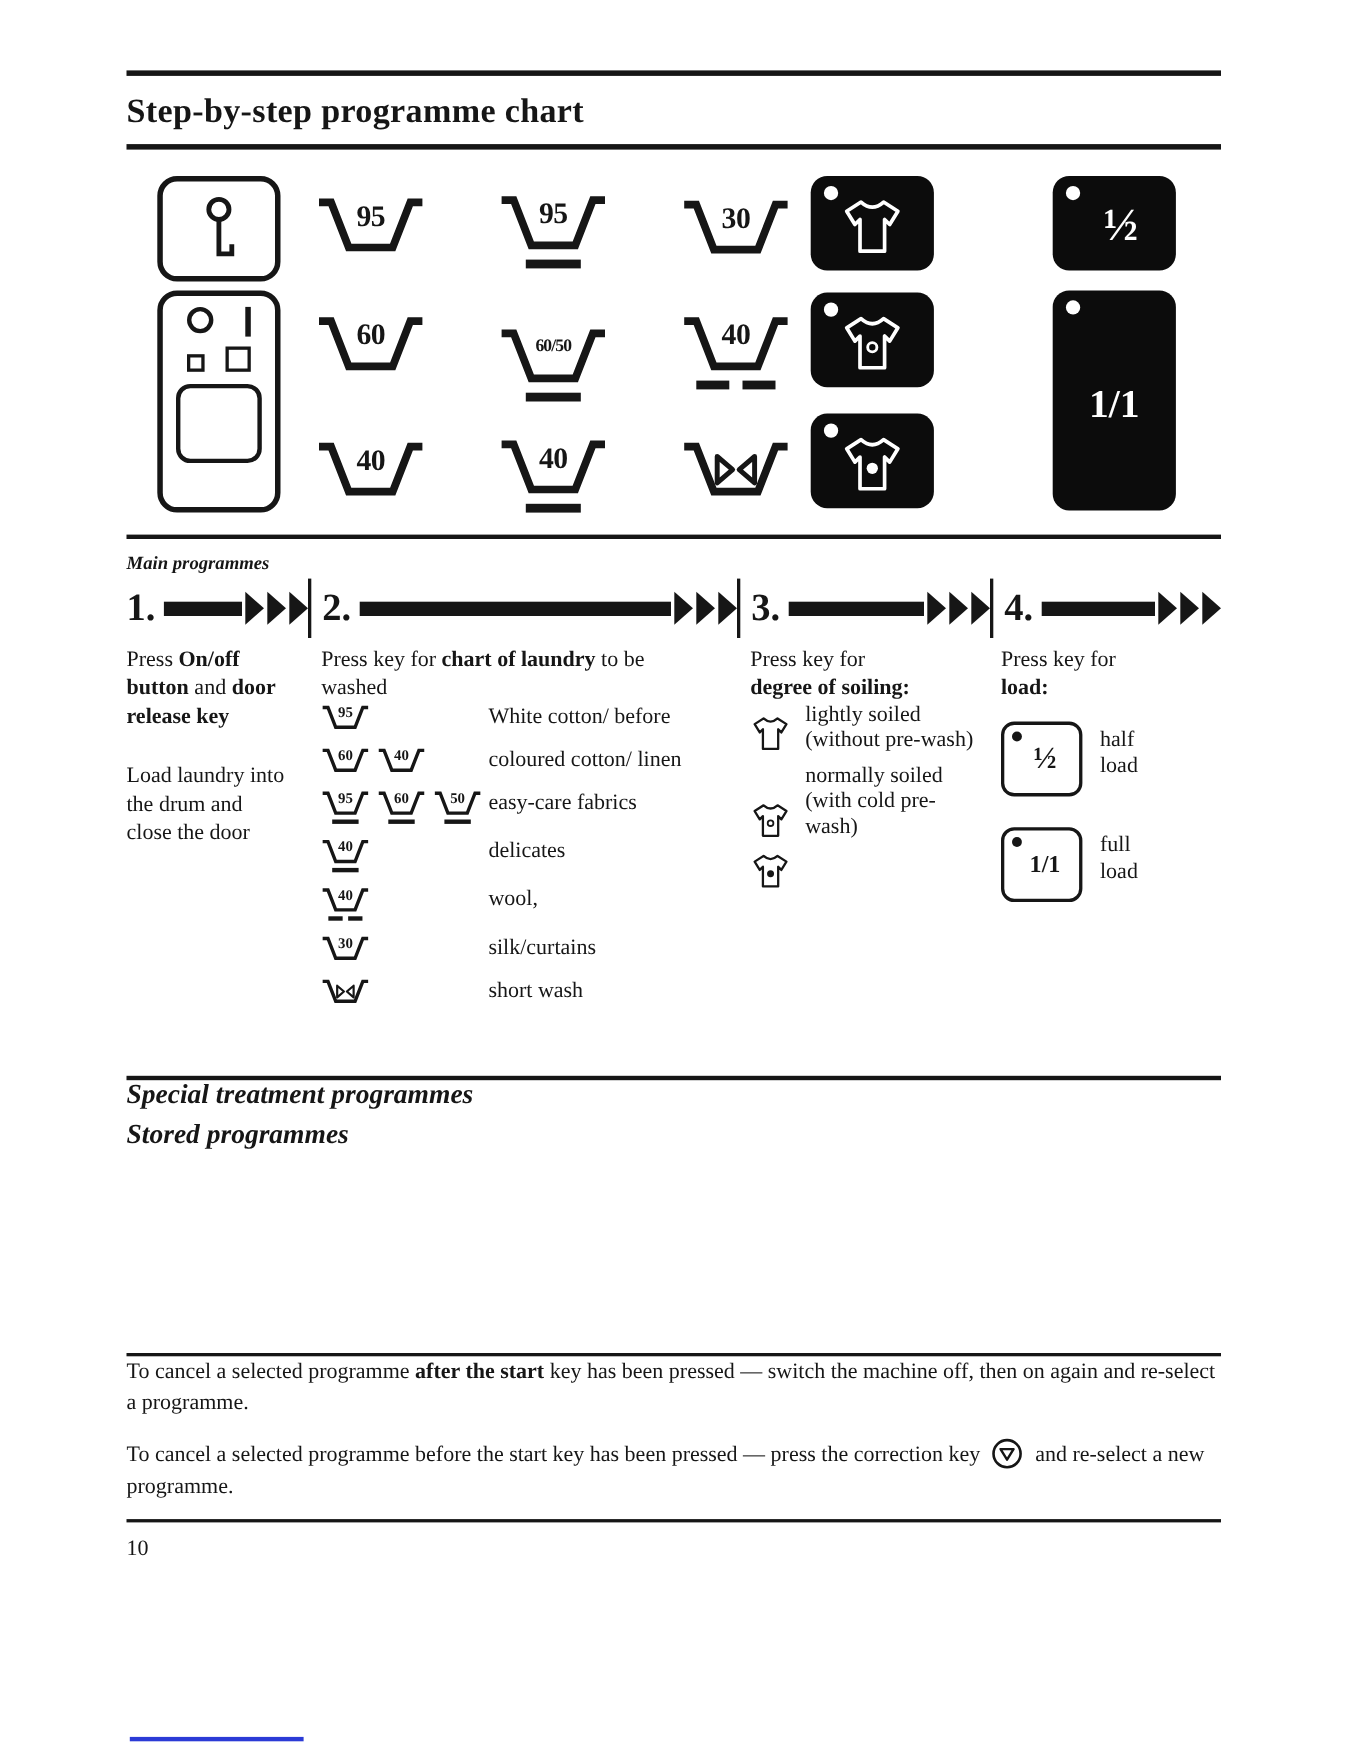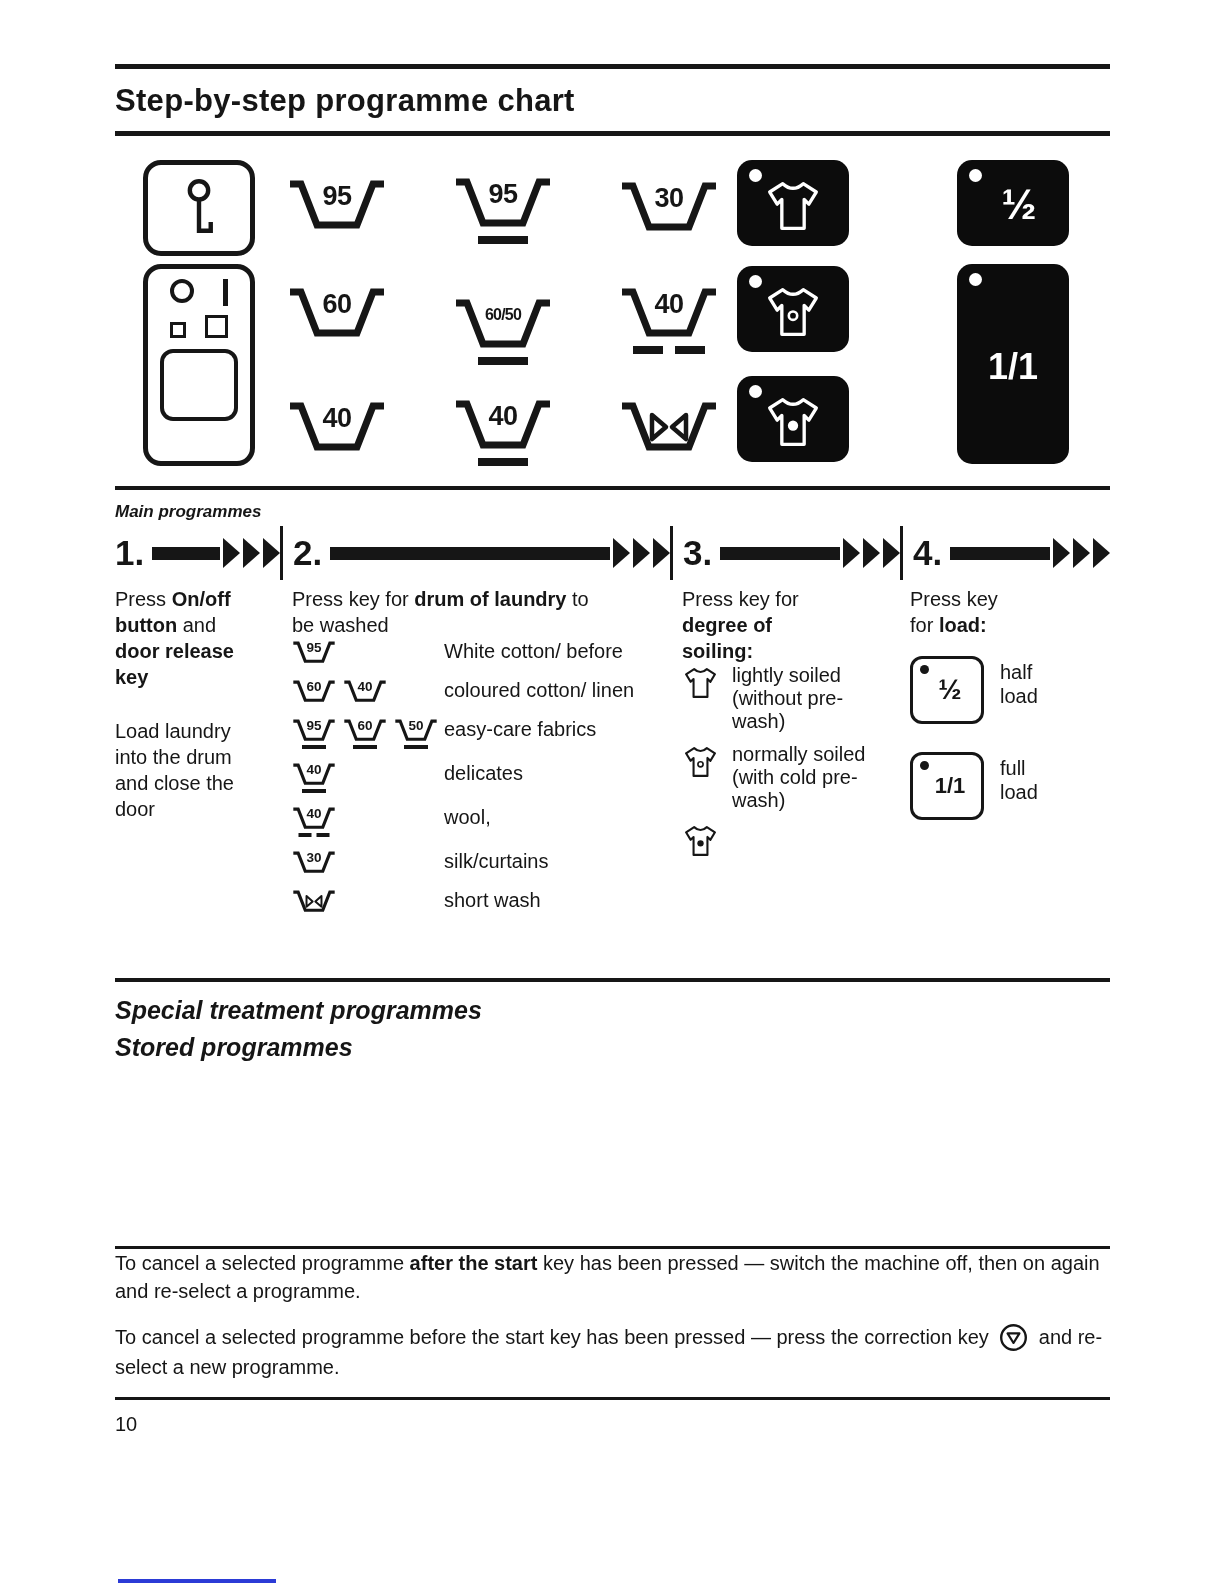--- a/index.html
+++ b/index.html
@@ -1,19 +1,19 @@
 <!DOCTYPE html>
 <html><head>
 <meta charset="utf-8">
 <style>
   * { box-sizing: border-box; }
   html, body { margin: 0; padding: 0; background: #ffffff; }
   .page {
     position: relative; width: 1225px; height: 1585px; background: #ffffff;
-    color: #161616; font-family: Liberation Sans, sans-serif;
+    color: #161616; font-family: Liberation Serif, serif;
     overflow: hidden;
   }
   .rule { height: 5px; background: #161616; margin: 0 115px; }
   .rule.top { margin-top: 64px; }
   .rule.mid { height: 4px; }
   .rule.thin { height: 3px; }
 
   .title { margin: 14px 115px 12px; font-size: 31px; font-weight: bold; letter-spacing: .3px; }
 
   
@@ -83,36 +83,36 @@
   .l-icons { width: 152px; flex: none; display: flex; gap: 7px; align-items: flex-start; }
   .tub-s { position: relative; width: 44px; height: 27px; flex: none; }
   .tub-s svg { position: absolute; inset: 0; width: 100%; height: 100%; color: #161616; }
   .tub-s .num { position: absolute; left: 0; right: 0; top: 1px; text-align: center; font-size: 13.5px; font-weight: bold; }
   .tub-s .sbar { position: absolute; left: 50%; transform: translateX(-50%); bottom: -6px; width: 24px; height: 4px; background: #161616; }
   .tub-s .sbar2 { position: absolute; left: 50%; transform: translateX(-50%); bottom: -6px; display: flex; gap: 5px; }
   .tub-s .sbar2 i { display: block; width: 13px; height: 4px; background: #161616; }
   .l-label { width: 205px; line-height: 1.15; }
 
   .s3head { width: 155px; margin-bottom: 22px; }
-  .s-item { display: flex; margin-bottom: 10px; gap: 13px; }
+  .s-item { display: flex; margin-bottom: 10px; gap: 13px; align-items: flex-end; }
   .s-item svg { width: 37px; height: 34px; flex: none; color: #161616; margin-top: 2px; }
   .s-label { width: 162px; line-height: 1.15; }
 
   .s4head { width: 112px; }
   .ld-item { display: flex; align-items: flex-start; gap: 16px; }
   .ld-item.first { margin-top: 18px; }
   .ld-item.second { margin-top: 28px; }
   .ld-box { position: relative; width: 74px; height: 68px; border: 3px solid #161616; border-radius: 12px;
             display: flex; align-items: center; justify-content: center; flex: none; }
   .ld-dot { position: absolute; left: 7px; top: 6px; width: 9px; height: 9px; border-radius: 50%; background: #161616; }
   .ld-sym { font-size: 28px; font-weight: bold; padding-left: 6px; }
   .ld-sym.full { font-size: 22px; }
   .ld-label { width: 62px; line-height: 1.2; margin-top: 4px; }
 
-  .special { margin: 14px 115px 0; }
+  .special { margin: 0 115px 0; }
   .special h2 { margin: 0 0 8px; font-size: 25px; font-style: italic; font-weight: bold; }
   .spacer { height: 176px; }
 
   .corr { margin: 0 115px; font-size: 20px; line-height: 1.42; }
   .corr h3 { font-size: 20px; margin: 18px 0 10px; }
   .corr p { margin: 0 0 16px; }
   .ckey { width: 31px; height: 31px; vertical-align: -9px; margin: 0 10px 0 9px; color: #161616; }
 
   .pagenum { margin: 13px 115px 0; font-size: 20px; }
   .artifact { position: absolute; left: 118px; bottom: 2px; width: 158px; height: 4px; background: #2b3bd6; }
@@ -326,21 +326,21 @@
   </div>
 
   <div class="steps">
 
     <div class="scol w1">
       <p><span>Press </span><b>On/off button</b><span> and </span><b>door release key</b></p>
       <p class="s1p2">Load laundry into the drum and close the door</p>
     </div>
 
     <div class="scol w2">
-      <p class="lhead"><span>Press key for </span><b>drum of laundry</b><span> to be washed</span></p>
+      <p class="lhead"><span>Press key for </span><b>chart of laundry</b><span> to be washed</span></p>
 
       <div class="l-item">
         <div class="l-icons">
           <span class="tub-s">
               <svg viewBox="0 0 100 56">
                 <use href="#sym-tub"></use>
               </svg>
               <span class="num">95</span>
             </span>
         </div>

